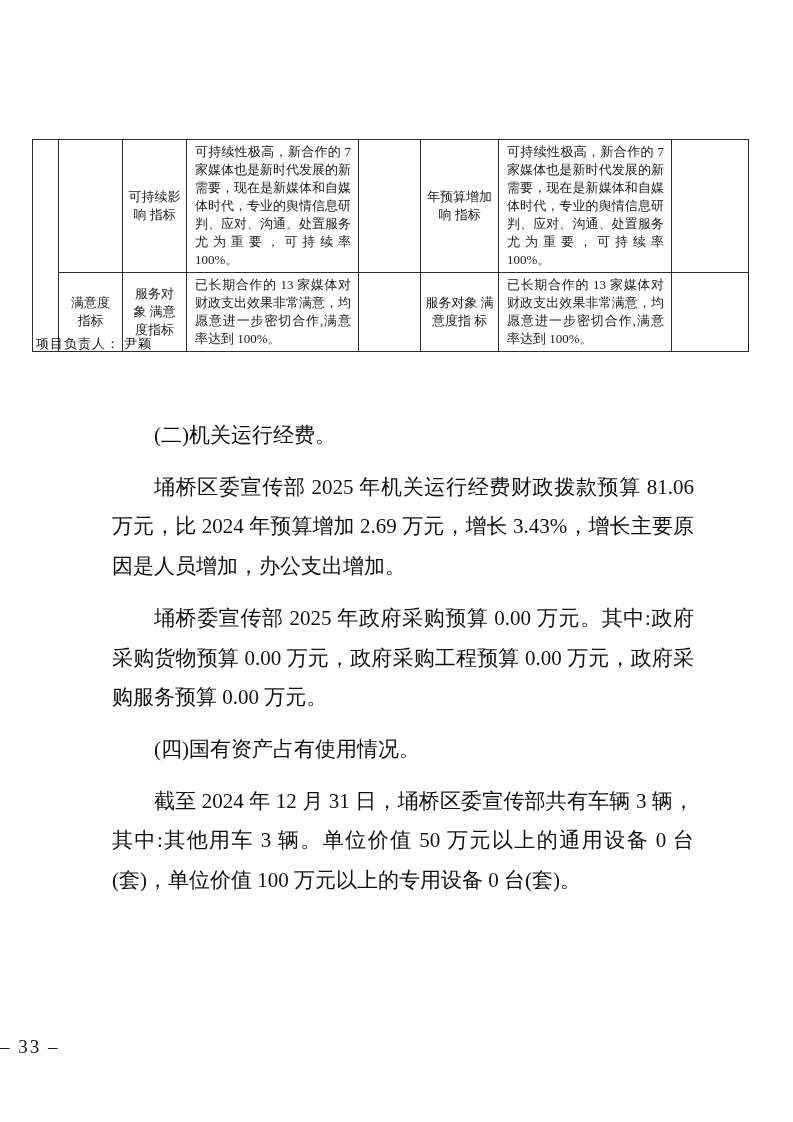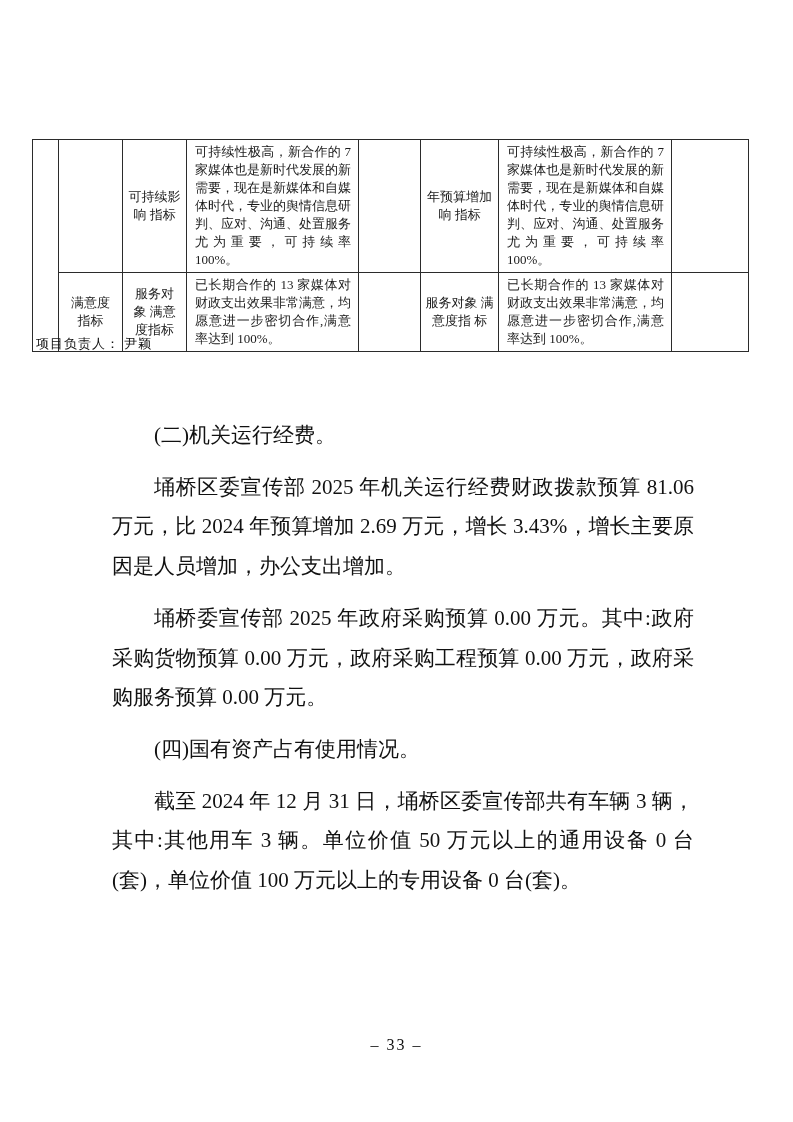--- a/index.html
+++ b/index.html
@@ -68,22 +68,22 @@
     text-indent: 2em;
     margin: 12px;
   }
 
   
   .page-number {
     position: absolute;
     left: 0;
     top: 1036px;
     width: 100%;
-    text-align: center;
-    font-size: 16px;
+    text-align: left;
+    font-size: 19px;
     letter-spacing: 2px;
   }
 </style>
 </head>
 <body>
 
 <div class="page">
 
   <table class="perf-table">
     <colgroup>

